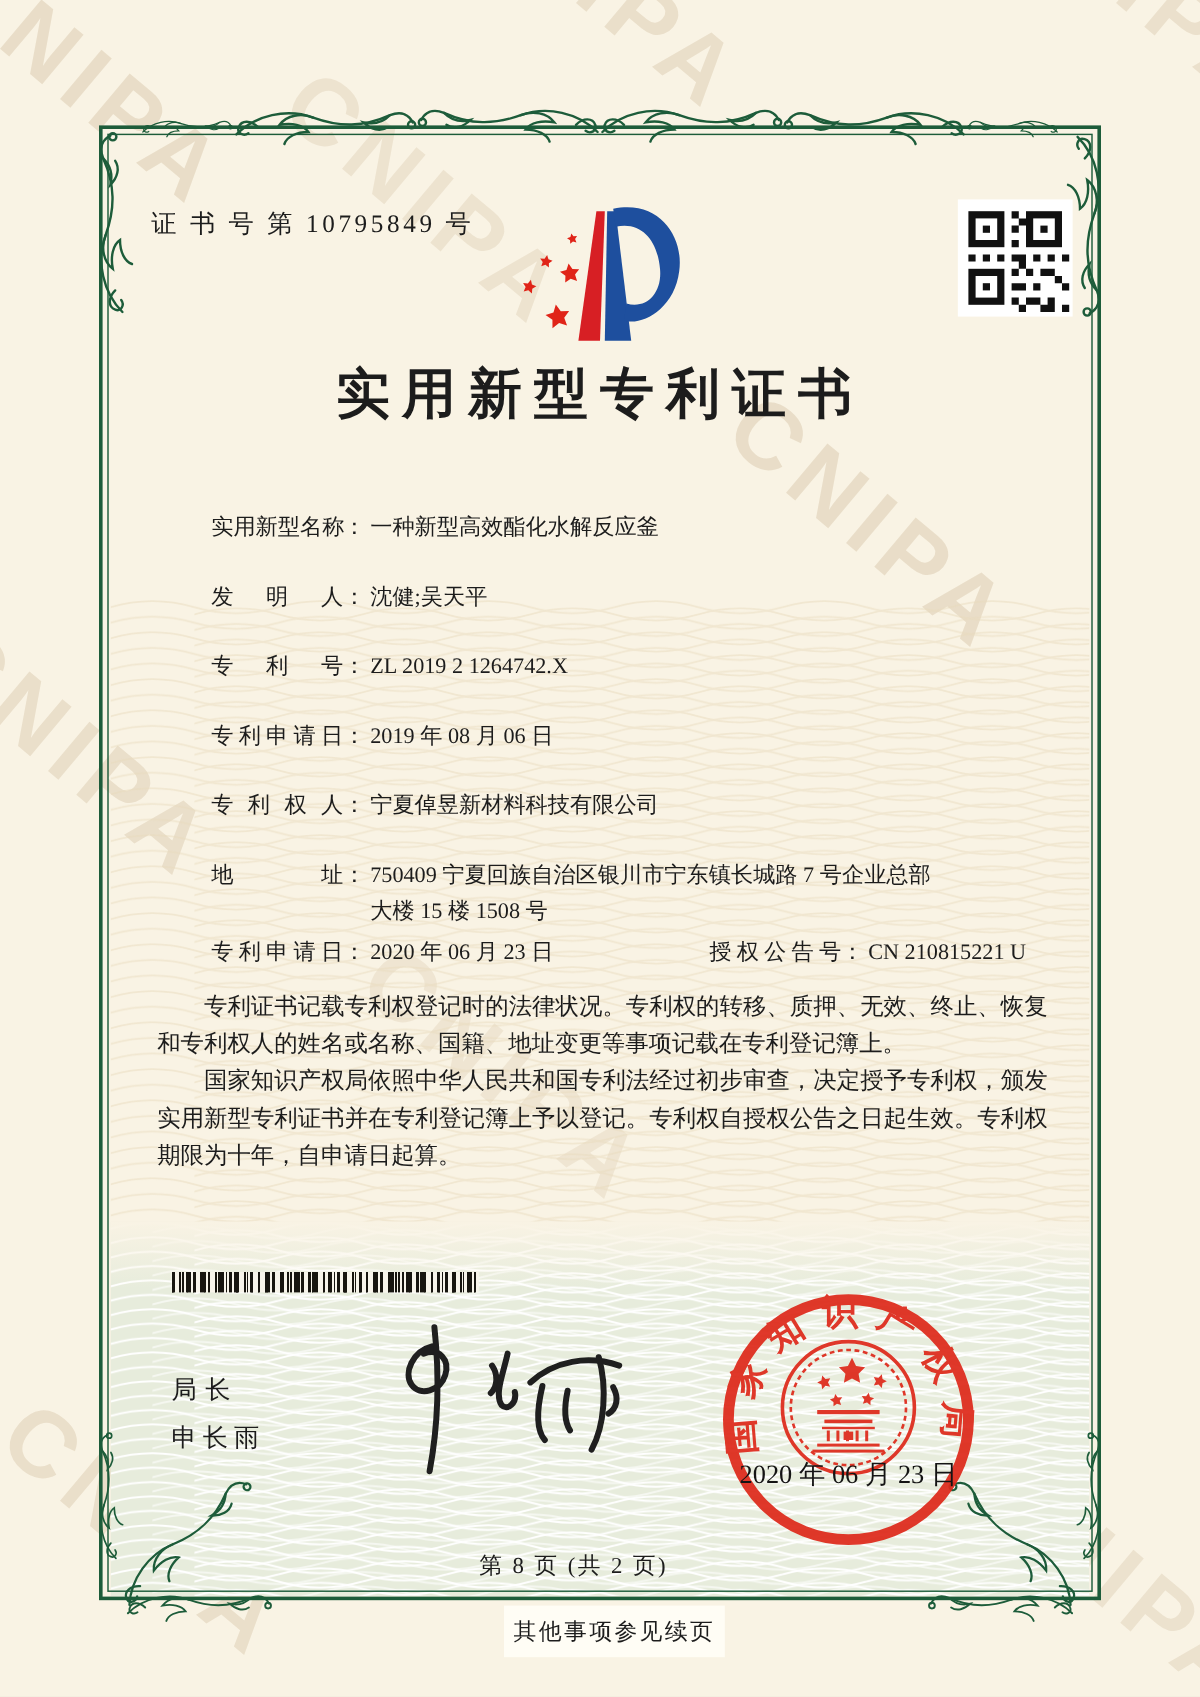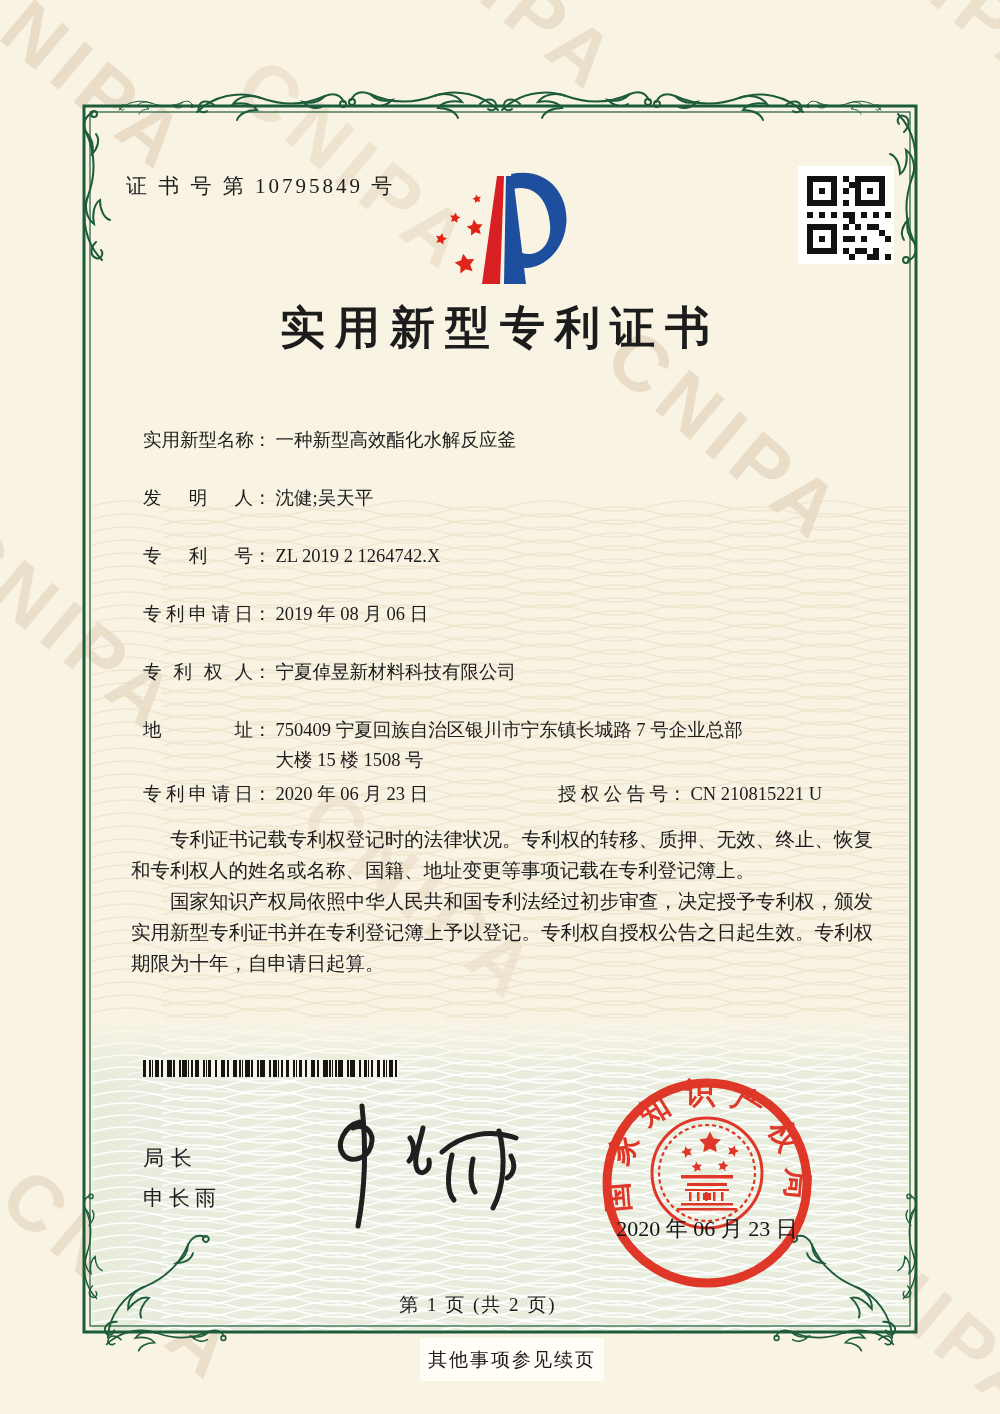--- a/index.html
+++ b/index.html
@@ -20,21 +20,21 @@
   .wave-fade{position:absolute;left:92px;top:1018px;width:816px;height:56px;
     background:linear-gradient(#f9f3e4,rgba(249,243,228,0));}
   
   .cert-no{position:absolute;left:126px;top:172px;font-size:21px;letter-spacing:3px;}
   .logo{position:absolute;left:428px;top:166px;}
   .qr{position:absolute;left:798px;top:166px;}
   .title{position:absolute;left:0;top:298px;width:1000px;margin:0;text-align:center;
     font-size:45px;font-weight:bold;letter-spacing:10px;}
   
   .frow{position:absolute;left:143px;font-size:18.5px;line-height:30px;white-space:nowrap;}
-  .flabel{display:inline-block;width:110px;text-align:justify;text-align-last:justify;vertical-align:top;}
+  .flabel{display:inline-block;width:110px;text-align:justify;text-align-last:justify;vertical-align:top;margin-left:33px;}
   .fcolon{display:inline-block;vertical-align:top;margin-right:4px;}
   .fvalue{display:inline-block;vertical-align:top;white-space:normal;}
   .fvalue.addr{width:612px;}
   .fgroup2{position:absolute;left:415px;top:0;text-decoration:underline;}
   
   .body-text{position:absolute;left:131px;top:824px;width:742px;font-size:19.5px;
     line-height:31px;text-align:justify;}
   .body-text p{margin:0;text-indent:2em;}
   
   .barcode{position:absolute;left:143px;top:1060px;width:256px;height:17px;
@@ -264,18 +264,18 @@
         <rect x="88" y="116" width="44" height="2"></rect>
         <path d="M92,119h2.5v9h-2.5z M100,119h2.5v9h-2.5z M108,119h2.5v9h-2.5z M116,119h2.5v9h-2.5z M124,119h2.5v9h-2.5z"></path>
         <rect x="106" y="120" width="8" height="7"></rect>
         <rect x="84" y="130" width="52" height="2.5"></rect>
         <rect x="80" y="135" width="60" height="2.5"></rect>
       </g>
     </g>
   </svg>
   <div class="seal-date">2020 年 06 月 23 日</div>
 
-  <div class="page-num">第 1 页 (共 2 页)</div>
+  <div class="page-num">第 8 页 (共 2 页)</div>
   <div class="footer-note">
     <span>其他事项参见续页</span>
   </div>
 
 </div>
 
 </body></html>

